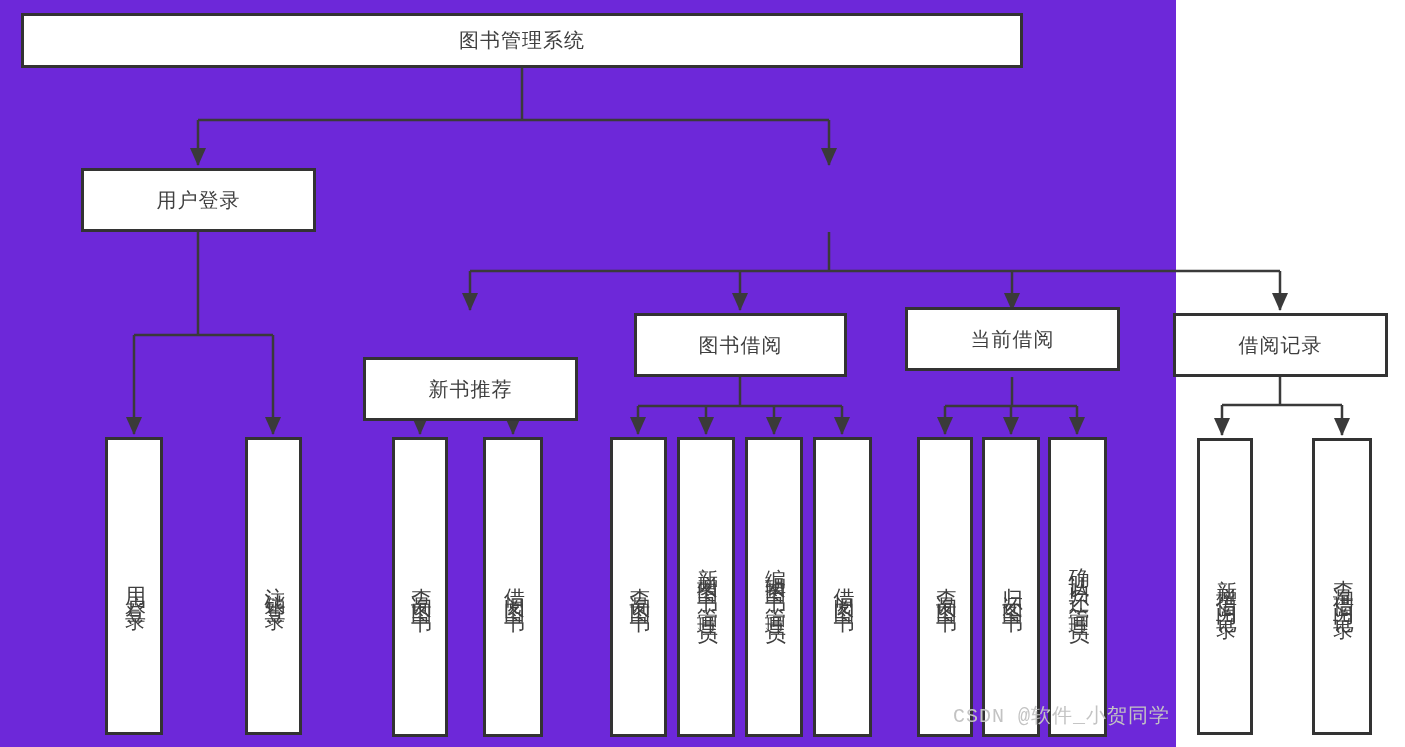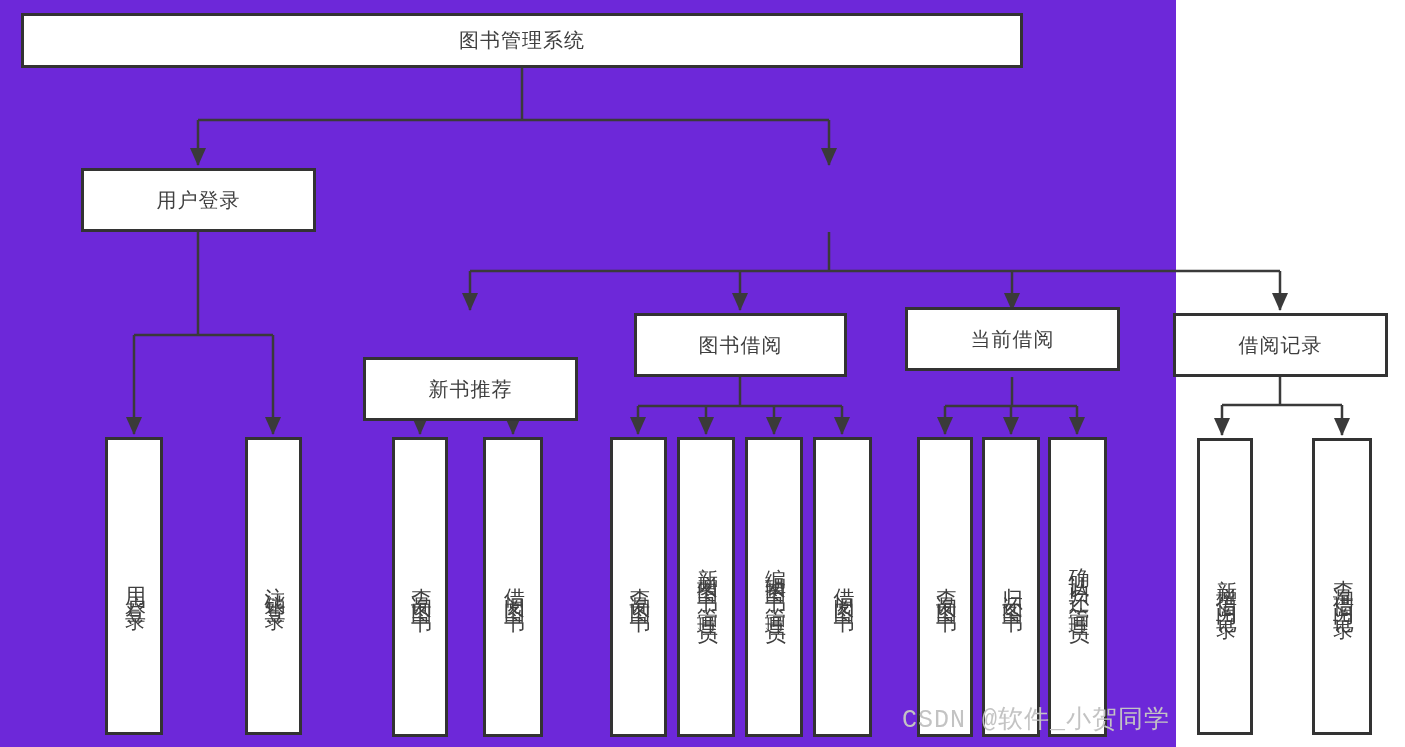--- a/index.html
+++ b/index.html
@@ -37,21 +37,21 @@
     font-size: 21px;
     letter-spacing: 8px;
     line-height: 1;
     color: #3f3f3f;
     white-space: nowrap;
   }
   #watermark {
     position: absolute;
     right: 6px;
     top: 702px;
-    font-size: 25px;
+    font-size: 20px;
     color: #c3c3c3;
     letter-spacing: 1px;
     z-index: 10;
     white-space: nowrap;
   }
 </style>
 </head>
 <body>
 
 <div id="canvas">

